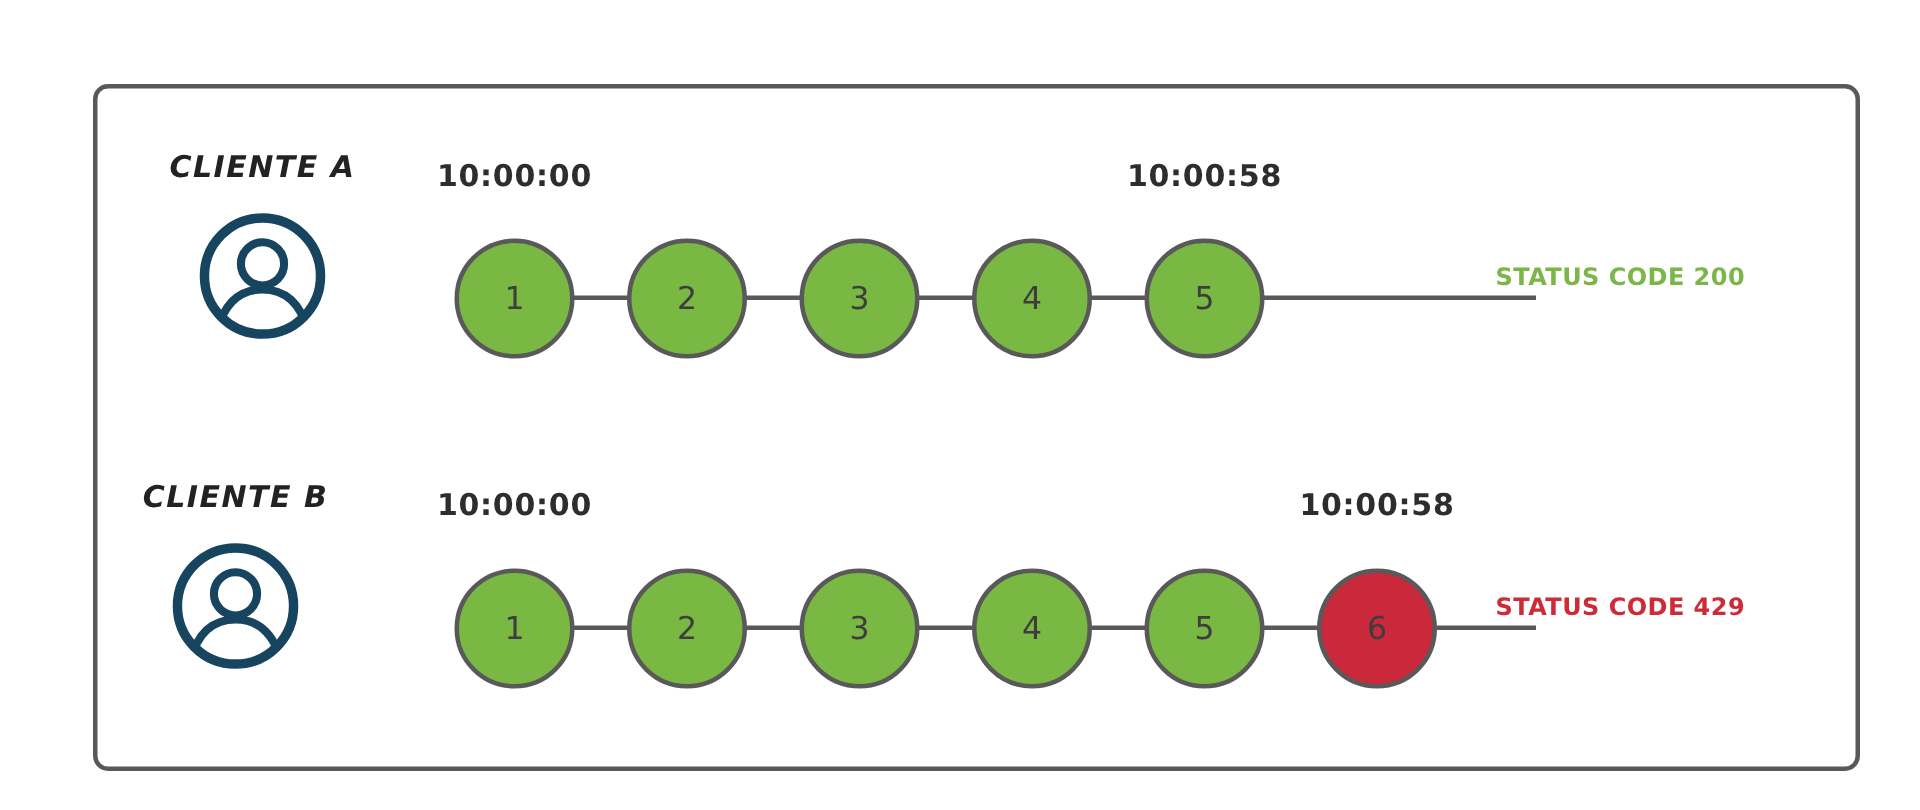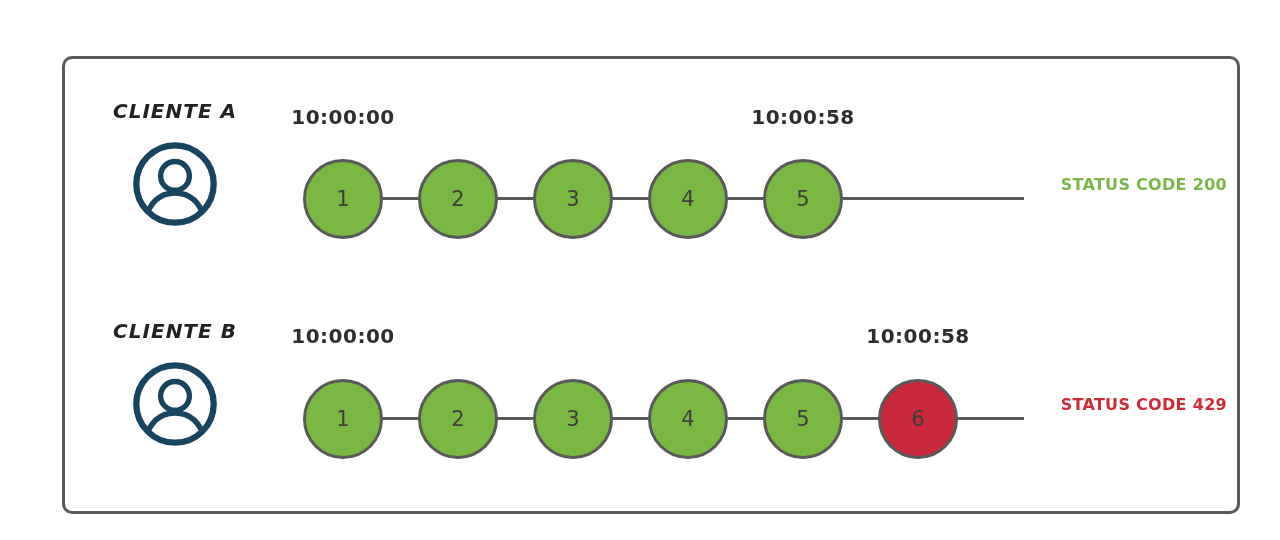--- a/index.html
+++ b/index.html
@@ -7,21 +7,21 @@
     width:1280px;height:540px;position:relative;background:#ffffff;
     font-family:"DejaVu Sans","Liberation Sans",sans-serif;
     overflow:hidden;
   }
   .frame{
     position:absolute;left:62px;top:40px;width:1172px;height:452px;
     border:3px solid var(--line,#595959);border-radius:10px;background:#fff;margin-top:16px;
   }
   .client-col{position:absolute;width:160px;text-align:center;}
   .client-col.a{left:30px;top:40px;}
-  .client-col.b{left:30px;top:260px;}
+  .client-col.b{left:12px;top:260px;}
   .client-name{
     font-size:20px;font-weight:bold;font-style:italic;color:#222;
     letter-spacing:1px;white-space:nowrap;
   }
   .user-icon{display:block;margin:16px auto 0 auto;width:90px;height:90px;}
   .timeline{position:absolute;height:3px;background:var(--line,#595959);}
   .timeline.a{left:278px;top:138px;width:681px;}
   .timeline.b{left:278px;top:358px;width:681px;}
   .circle{
     position:absolute;width:74px;height:74px;border-radius:50%;
@@ -37,21 +37,21 @@
   .time-label{
     position:absolute;transform:translateX(-50%);
     font-size:20px;font-weight:bold;color:#2d2d2d;white-space:nowrap;
     letter-spacing:0.5px;
   }
   .time-a-start{left:278px;top:46px;}
   .time-a-end{left:738px;top:46px;}
   .time-b-start{left:278px;top:265px;}
   .time-b-end{left:853px;top:265px;}
   .status{
-    position:absolute;width:230px;text-align:right;font-weight:bold;
+    position:absolute;width:230px;text-align:left;font-weight:bold;
     line-height:1.35;letter-spacing:0.3px;
   }
   .status .l1{font-size:16px;white-space:nowrap;}
   .status .l2{font-size:14px;white-space:nowrap;}
   .status.ok{left:932px;top:115px;color:var(--status-ok-text,#7AB648);}
   .status.err{left:932px;top:335px;color:var(--status-error-text,#CE2B39);}
 </style>
 </head>
 <body>
 

